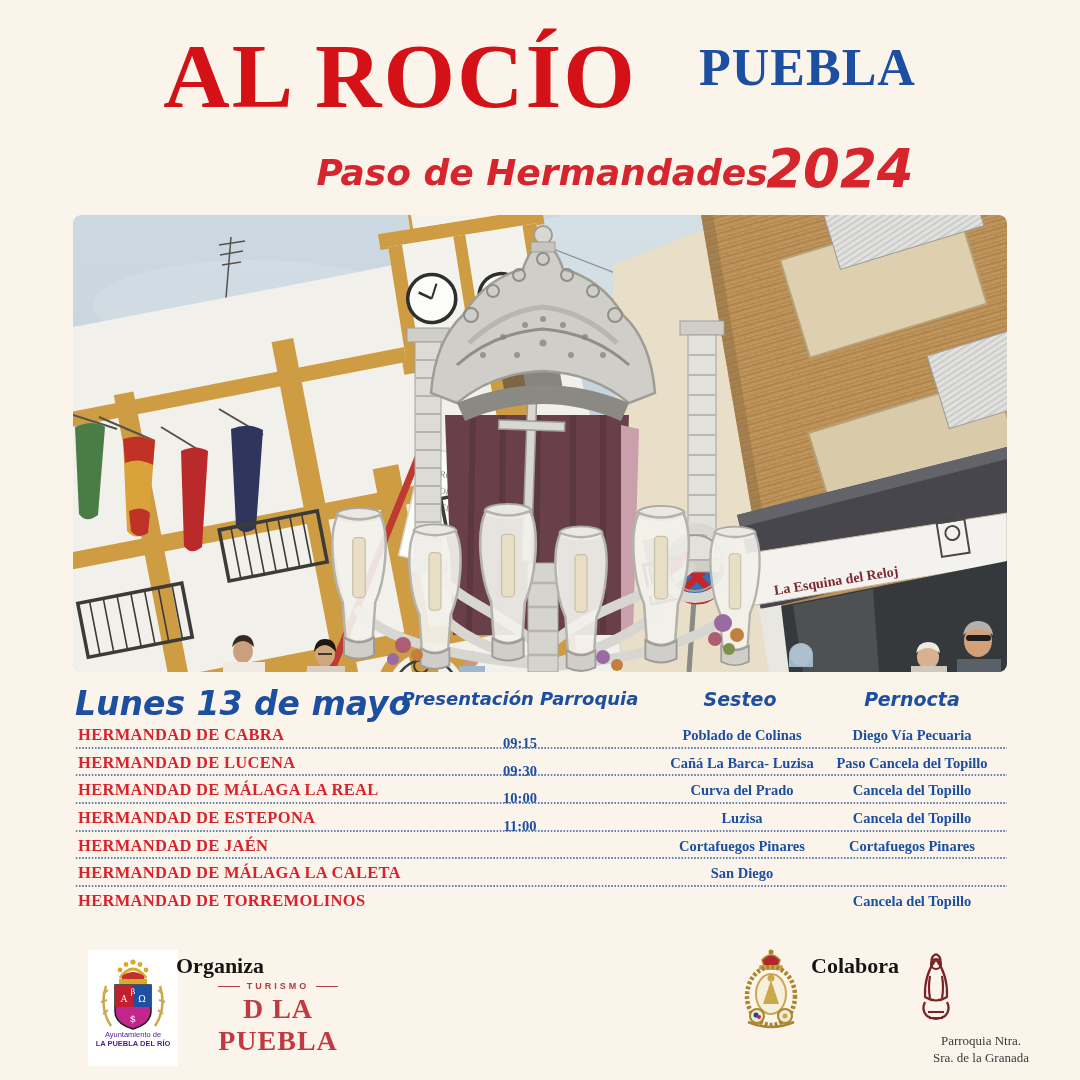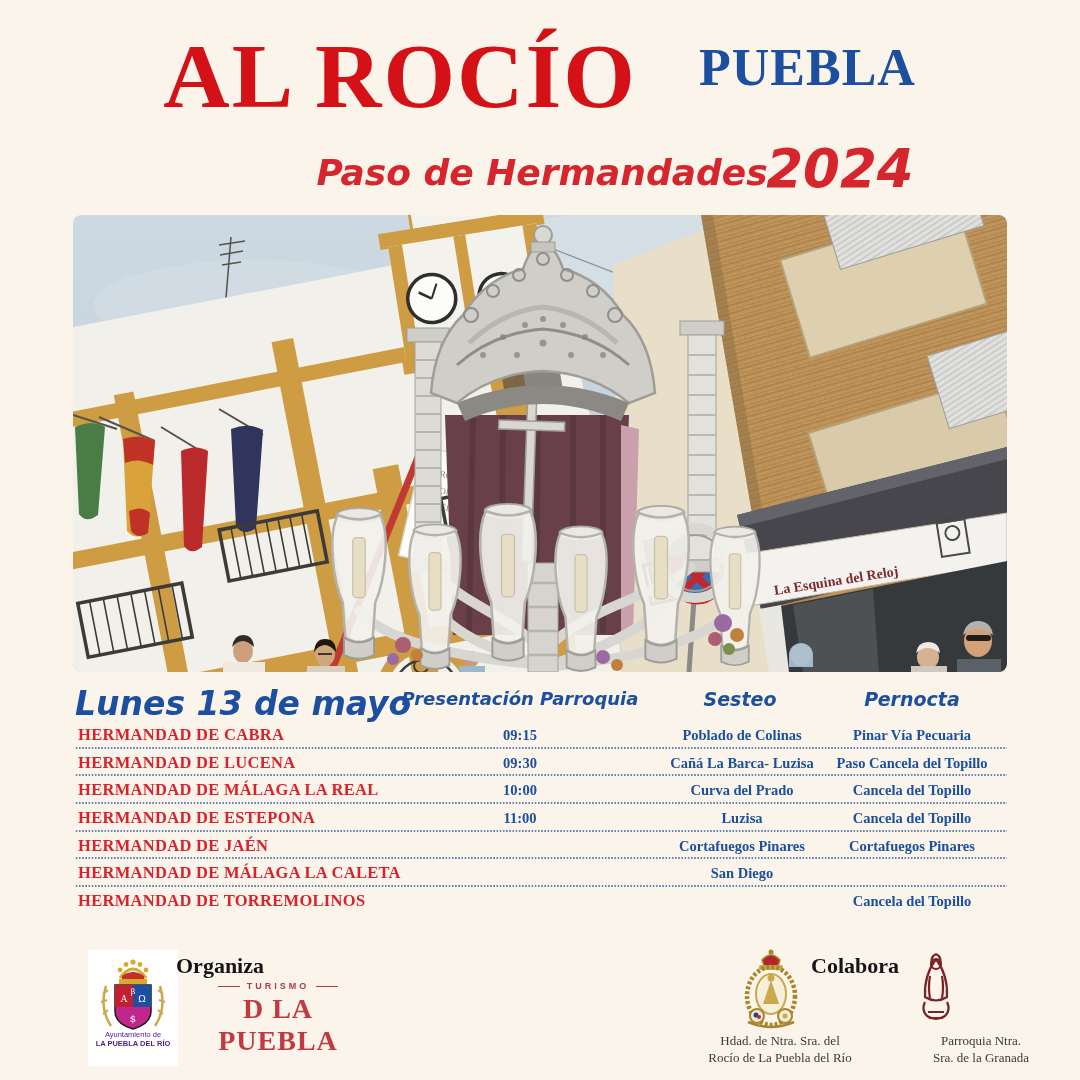--- a/index.html
+++ b/index.html
@@ -35,21 +35,21 @@
   .col-pernocta{left:912px;}
   .sched{position:absolute;left:75px;top:721px;width:932px;}
   .t-row{position:relative;height:27.7px;}
   .t-row:not(:last-child)::after{content:"";position:absolute;bottom:0;left:0;width:100%;height:2px;
     background-image:radial-gradient(circle,rgba(58,98,163,.78) .8px,transparent .95px);
     background-size:3.2px 2px;background-position:0 50%;}
   .c-name{position:absolute;left:3px;top:50%;transform:translateY(-50%);white-space:nowrap;
     font-weight:700;font-size:16.5px;letter-spacing:.3px;color:var(--row-red);}
   .c-mid{position:absolute;top:50%;transform:translate(-50%,-50%);white-space:nowrap;
     font-weight:700;font-size:14.5px;color:var(--cell-blue);}
-  .c-time{left:445px;}  .c-sesteo{left:667px;}  .c-pernocta{left:837px;}
+  .c-time{left:445px;margin-top:8px;}  .c-sesteo{left:667px;}  .c-pernocta{left:837px;}
   
   .org-card{position:absolute;left:88px;top:950px;width:90px;height:116px;background:#fff;
     display:flex;flex-direction:column;align-items:center;justify-content:flex-start;padding-top:4px;}
   .ayto-cap{font-family:"Liberation Sans",sans-serif;text-align:center;line-height:9px;color:#4c1d95;}
   .ayto-cap .l1{font-size:7.5px;}
   .ayto-cap .l2{font-size:7.5px;font-weight:700;}
   .section-label{position:absolute;font-weight:700;font-size:22px;color:var(--ink);}
   .organiza-label{left:176px;top:953px;}
   .colabora-label{left:811px;top:953px;}
   .turismo{position:absolute;left:188px;top:981px;width:180px;text-align:center;}
@@ -372,21 +372,21 @@
   <div class="date-label">Lunes 13 de mayo</div>
   <div class="col-label col-presentacion">Presentación Parroquia</div>
   <div class="col-label col-sesteo">Sesteo</div>
   <div class="col-label col-pernocta">Pernocta</div>
 
   <div class="sched" id="sched-rows">
       <div class="t-row">
         <span class="c-name">HERMANDAD DE CABRA</span>
         <span class="c-mid c-time">09:15</span>
         <span class="c-mid c-sesteo">Poblado de Colinas</span>
-        <span class="c-mid c-pernocta">Pinar Vía Pecuaria</span>
+        <span class="c-mid c-pernocta">Diego Vía Pecuaria</span>
       </div>
       <div class="t-row">
         <span class="c-name">HERMANDAD DE LUCENA</span>
         <span class="c-mid c-time">09:30</span>
         <span class="c-mid c-sesteo">Cañá La Barca- Luzisa</span>
         <span class="c-mid c-pernocta">Paso Cancela del Topillo</span>
       </div>
       <div class="t-row">
         <span class="c-name">HERMANDAD DE MÁLAGA LA REAL</span>
         <span class="c-mid c-time">10:00</span>
@@ -478,21 +478,17 @@
     <g fill="none" stroke="#7c2126" stroke-width="2.2">
       <path d="M24,4 q6,3 4,9 M24,4 q-6,3 -4,9"></path>
       <circle cx="24" cy="14" r="5"></circle>
       <path d="M24,9 q-12,16 -11,38 q11,7 22,0 q1,-22 -11,-38"></path>
       <path d="M18,26 q-2,12 0,22 M30,26 q2,12 0,22"></path>
       <path d="M13,52 q-4,8 2,14 q9,6 18,0 q6,-6 2,-14"></path>
       <path d="M16,62 h16 M17,68 h14"></path>
     </g>
   </svg>
 
-  <div class="foot-cap hdad-cap">
-    <div>Hdad. de Ntra. Sra. del</div>
-    <div>Rocío de La Puebla del Río</div>
-  </div>
   <div class="foot-cap parr-cap">
     <div>Parroquia Ntra.</div>
     <div>Sra. de la Granada</div>
   </div>
 </div>
 
 </body></html>

